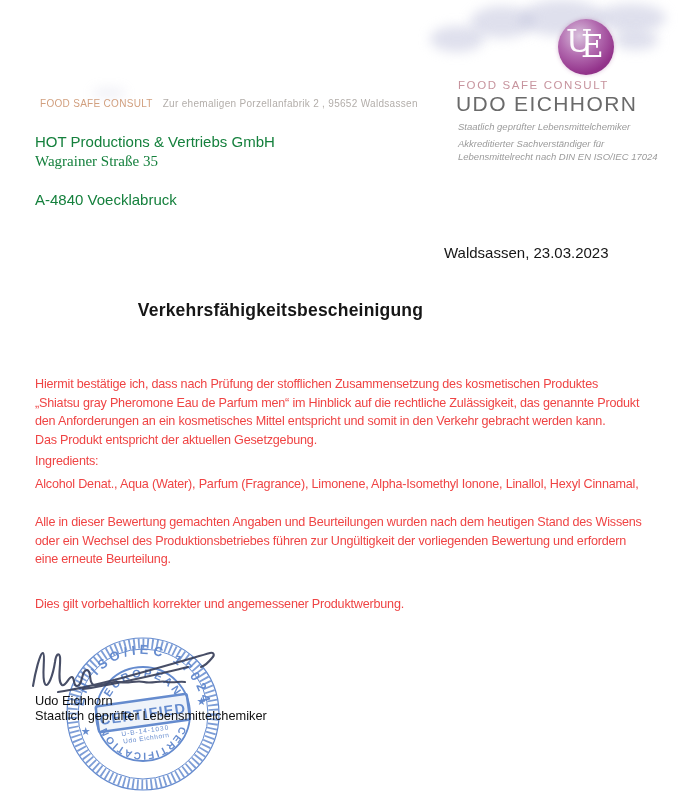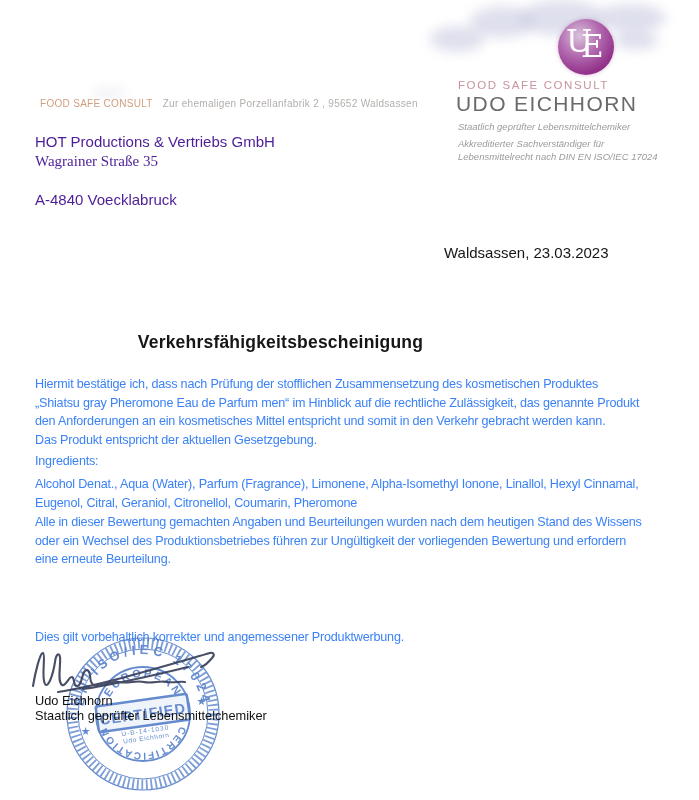--- a/index.html
+++ b/index.html
@@ -4,37 +4,37 @@
 <style>
   html,body{margin:0;padding:0;background:#fff;}
   .page{position:relative;width:699px;height:800px;background:#ffffff;overflow:hidden;
         font-family:"Liberation Sans",sans-serif;color:#161616;}
   .floral{position:absolute;border-radius:50%;background:rgba(184,186,216,0.45);filter:blur(6px);}
   
   .sender{position:absolute;left:40px;top:98px;font-size:10px;letter-spacing:.3px;white-space:nowrap;}
   .sender .brand{color:var(--brand-orange);margin-right:10px;}
   .sender .addr{color:#b3aeaa;}
   
-  .rcpt{position:absolute;left:35px;font-size:15px;color:#4c1d95;white-space:nowrap;}
+  .rcpt{position:absolute;left:35px;font-size:15px;color:#15803d;white-space:nowrap;}
   
   .logo{position:absolute;left:558px;top:19px;width:56px;height:56px;border-radius:50%;
         background:radial-gradient(circle at 38% 30%,#d9c2dd 0%,#b36cb0 38%,var(--accent-magenta) 72%,#7e2a77 100%);
         box-shadow:0 0 4px rgba(150,60,140,.35);}
   .logo span{position:absolute;color:#fff;font-family:"DejaVu Serif",serif;font-size:31px;line-height:1;}
   .logo .lu{left:8px;top:7px;opacity:.95;}
   .logo .le{left:23px;top:12px;}
   .lh-brand{position:absolute;left:458px;top:79px;font-size:11.5px;letter-spacing:1.6px;color:var(--brand-rose);white-space:nowrap;}
   .lh-name{position:absolute;left:456px;top:92px;font-size:21px;letter-spacing:1.4px;color:#6a6a6a;white-space:nowrap;}
   .lh-creds{position:absolute;left:458px;top:120px;font-size:9.5px;font-style:italic;color:var(--gray-italic);line-height:13px;white-space:nowrap;}
   .lh-creds .c0{margin-bottom:4px;}
   
   .dateline{position:absolute;left:444px;top:220px;font-size:15px;white-space:nowrap;margin-top:24px;}
-  .title{position:absolute;left:0;top:332px;width:561px;text-align:center;font-size:17.5px;font-weight:bold;letter-spacing:.2px;}
+  .title{position:absolute;left:0;top:300px;width:561px;text-align:center;font-size:17.5px;font-weight:bold;letter-spacing:.2px;}
   
-  .para{position:absolute;left:35px;font-size:12.6px;line-height:18.6px;letter-spacing:-.2px;color:#3b82f6;}
+  .para{position:absolute;left:35px;font-size:12.6px;line-height:18.6px;letter-spacing:-.2px;color:#ef4444;}
   .para div{white-space:nowrap;}
   
   .sig-svg{position:absolute;left:28px;top:640px;z-index:3;}
   .sig-name{position:absolute;left:35px;top:693px;font-size:12.8px;color:#111;z-index:2;white-space:nowrap;}
   .sig-role{position:absolute;left:35px;top:708px;font-size:12.8px;color:#111;z-index:2;white-space:nowrap;}
   .stamp{position:absolute;left:57px;top:628px;z-index:1;opacity:.82;}
   .stamp text{font-family:"Liberation Sans",sans-serif;fill:var(--stamp-blue);}
 </style>
 </head>
 <body>
@@ -75,30 +75,29 @@
   <div class="para" style="top:375px;">
     <div>Hiermit bestätige ich, dass nach Prüfung der stofflichen Zusammensetzung des kosmetischen Produktes</div>
     <div>„Shiatsu gray Pheromone Eau de Parfum men“ im Hinblick auf die rechtliche Zulässigkeit, das genannte Produkt</div>
     <div>den Anforderungen an ein kosmetisches Mittel entspricht und somit in den Verkehr gebracht werden kann.</div>
     <div>Das Produkt entspricht der aktuellen Gesetzgebung.</div>
   </div>
 
   <div class="para" style="top:452px;">Ingredients:</div>
   <div class="para" style="top:475px;">
     <div>Alcohol Denat., Aqua (Water), Parfum (Fragrance), Limonene, Alpha-Isomethyl Ionone, Linallol, Hexyl Cinnamal,</div>
-    <div>Eugenol, Citral, Geraniol, Citronellol, Coumarin, Pheromone</div>
   </div>
 
   <div class="para" style="top:513px;">
     <div>Alle in dieser Bewertung gemachten Angaben und Beurteilungen wurden nach dem heutigen Stand des Wissens</div>
     <div>oder ein Wechsel des Produktionsbetriebes führen zur Ungültigkeit der vorliegenden Bewertung und erfordern</div>
     <div>eine erneute Beurteilung.</div>
   </div>
 
-  <div class="para" style="top:595px;margin-top:33px;">Dies gilt vorbehaltlich korrekter und angemessener Produktwerbung.</div>
+  <div class="para" style="top:595px;">Dies gilt vorbehaltlich korrekter und angemessener Produktwerbung.</div>
 
   <svg class="stamp" width="172" height="172" viewBox="0 0 172 172" xmlns="http://www.w3.org/2000/svg">
     <defs>
       <path id="arcOuterTop" d="M 34 116 A 60 60 0 1 1 138 116" fill="none"></path>
       <path id="arcInnerTop" d="M 51.2 73.3 A 37 37 0 0 1 120.8 73.3" fill="none"></path>
       <path id="arcInnerBottom" d="M 122.6 99.3 A 39 39 0 0 1 49.4 99.3" fill="none"></path>
     </defs>
     <circle cx="86" cy="86" r="76" fill="none" stroke="var(--stamp-blue)" stroke-width="1.2"></circle>
     <circle cx="86" cy="86" r="70.5" fill="none" stroke="var(--stamp-blue)" stroke-width="10" stroke-dasharray="1.8 2.8" opacity="0.85"></circle>
     <circle cx="86" cy="86" r="65" fill="none" stroke="var(--stamp-blue)" stroke-width="1"></circle>

